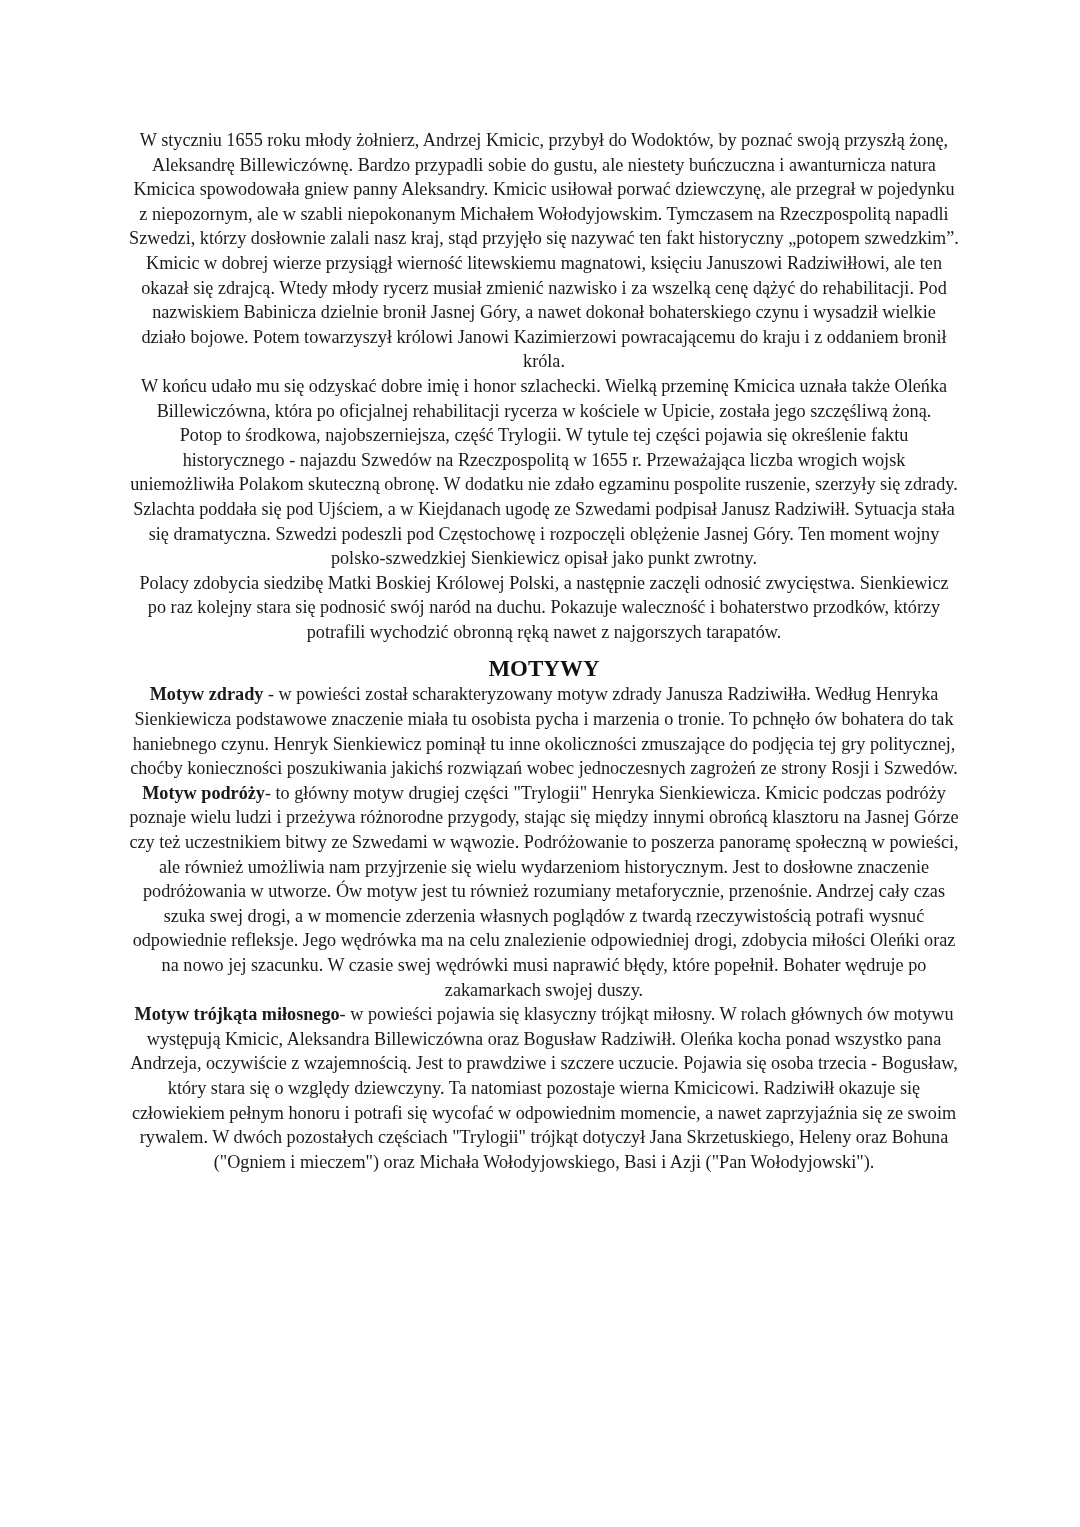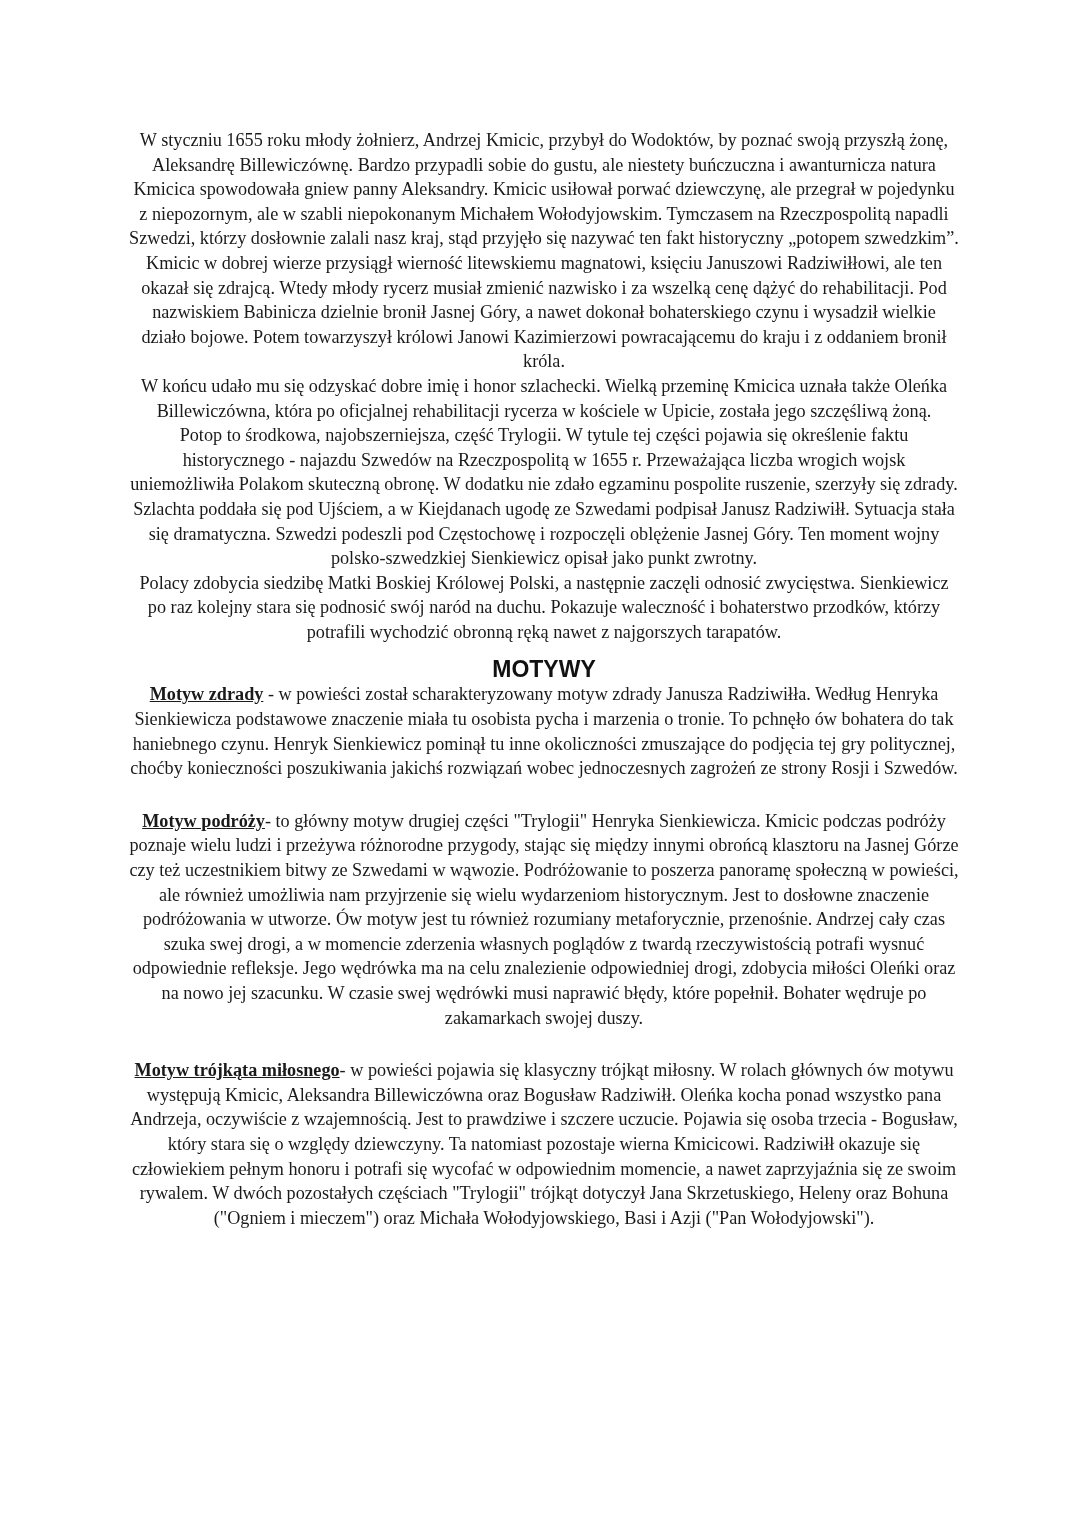--- a/index.html
+++ b/index.html
@@ -9,30 +9,30 @@
     left: 129px;
     top: 128px;
     width: 830px;
     font-family: "Liberation Serif", serif;
     font-size: 18.2px;
     line-height: 24.6px;
     color: #1a1a1a;
     text-align: center;
   }
   .para { margin: 0; }
-  .gap { margin-top: 28px; }
+  .gap { margin-top: 0; }
   .heading {
-    font-family: Liberation Sans, sans-serif;
+    font-family: Liberation Serif, serif;
     font-weight: bold;
     font-size: 23px;
     line-height: 26px;
     margin: 12px 0 0 0;
     color: #111;
   }
-  .lead { font-weight: bold; text-decoration: underline; }
+  .lead { font-weight: bold; }
 </style>
 </head>
 <body>
 
 <div class="page">
   <p class="para">W styczniu 1655 roku młody żołnierz, Andrzej Kmicic, przybył do Wodoktów, by poznać swoją przyszłą żonę, Aleksandrę Billewiczównę. Bardzo przypadli sobie do gustu, ale niestety buńczuczna i awanturnicza natura Kmicica spowodowała gniew panny Aleksandry. Kmicic usiłował porwać dziewczynę, ale przegrał w pojedynku z niepozornym, ale w szabli niepokonanym Michałem Wołodyjowskim. Tymczasem na Rzeczpospolitą napadli Szwedzi, którzy dosłownie zalali nasz kraj, stąd przyjęło się nazywać ten fakt historyczny „potopem szwedzkim”. Kmicic w dobrej wierze przysiągł wierność litewskiemu magnatowi, księciu Januszowi Radziwiłłowi, ale ten okazał się zdrajcą. Wtedy młody rycerz musiał zmienić nazwisko i za wszelką cenę dążyć do rehabilitacji. Pod nazwiskiem Babinicza dzielnie bronił Jasnej Góry, a nawet dokonał bohaterskiego czynu i wysadził wielkie działo bojowe. Potem towarzyszył królowi Janowi Kazimierzowi powracającemu do kraju i z oddaniem bronił króla.</p>
   <p class="para">W końcu udało mu się odzyskać dobre imię i honor szlachecki. Wielką przeminę Kmicica uznała także Oleńka Billewiczówna, która po oficjalnej rehabilitacji rycerza w kościele w Upicie, została jego szczęśliwą żoną.</p>
   <p class="para">Potop to środkowa, najobszerniejsza, część Trylogii. W tytule tej części pojawia się określenie faktu historycznego - najazdu Szwedów na Rzeczpospolitą w 1655 r. Przeważająca liczba wrogich wojsk uniemożliwiła Polakom skuteczną obronę. W dodatku nie zdało egzaminu pospolite ruszenie, szerzyły się zdrady. Szlachta poddała się pod Ujściem, a w Kiejdanach ugodę ze Szwedami podpisał Janusz Radziwiłł. Sytuacja stała się dramatyczna. Szwedzi podeszli pod Częstochowę i rozpoczęli oblężenie Jasnej Góry. Ten moment wojny polsko-szwedzkiej Sienkiewicz opisał jako punkt zwrotny.</p>
   <p class="para">Polacy zdobycia siedzibę Matki Boskiej Królowej Polski, a następnie zaczęli odnosić zwycięstwa. Sienkiewicz po raz kolejny stara się podnosić swój naród na duchu. Pokazuje waleczność i bohaterstwo przodków, którzy potrafili wychodzić obronną ręką nawet z najgorszych tarapatów.</p>
 

